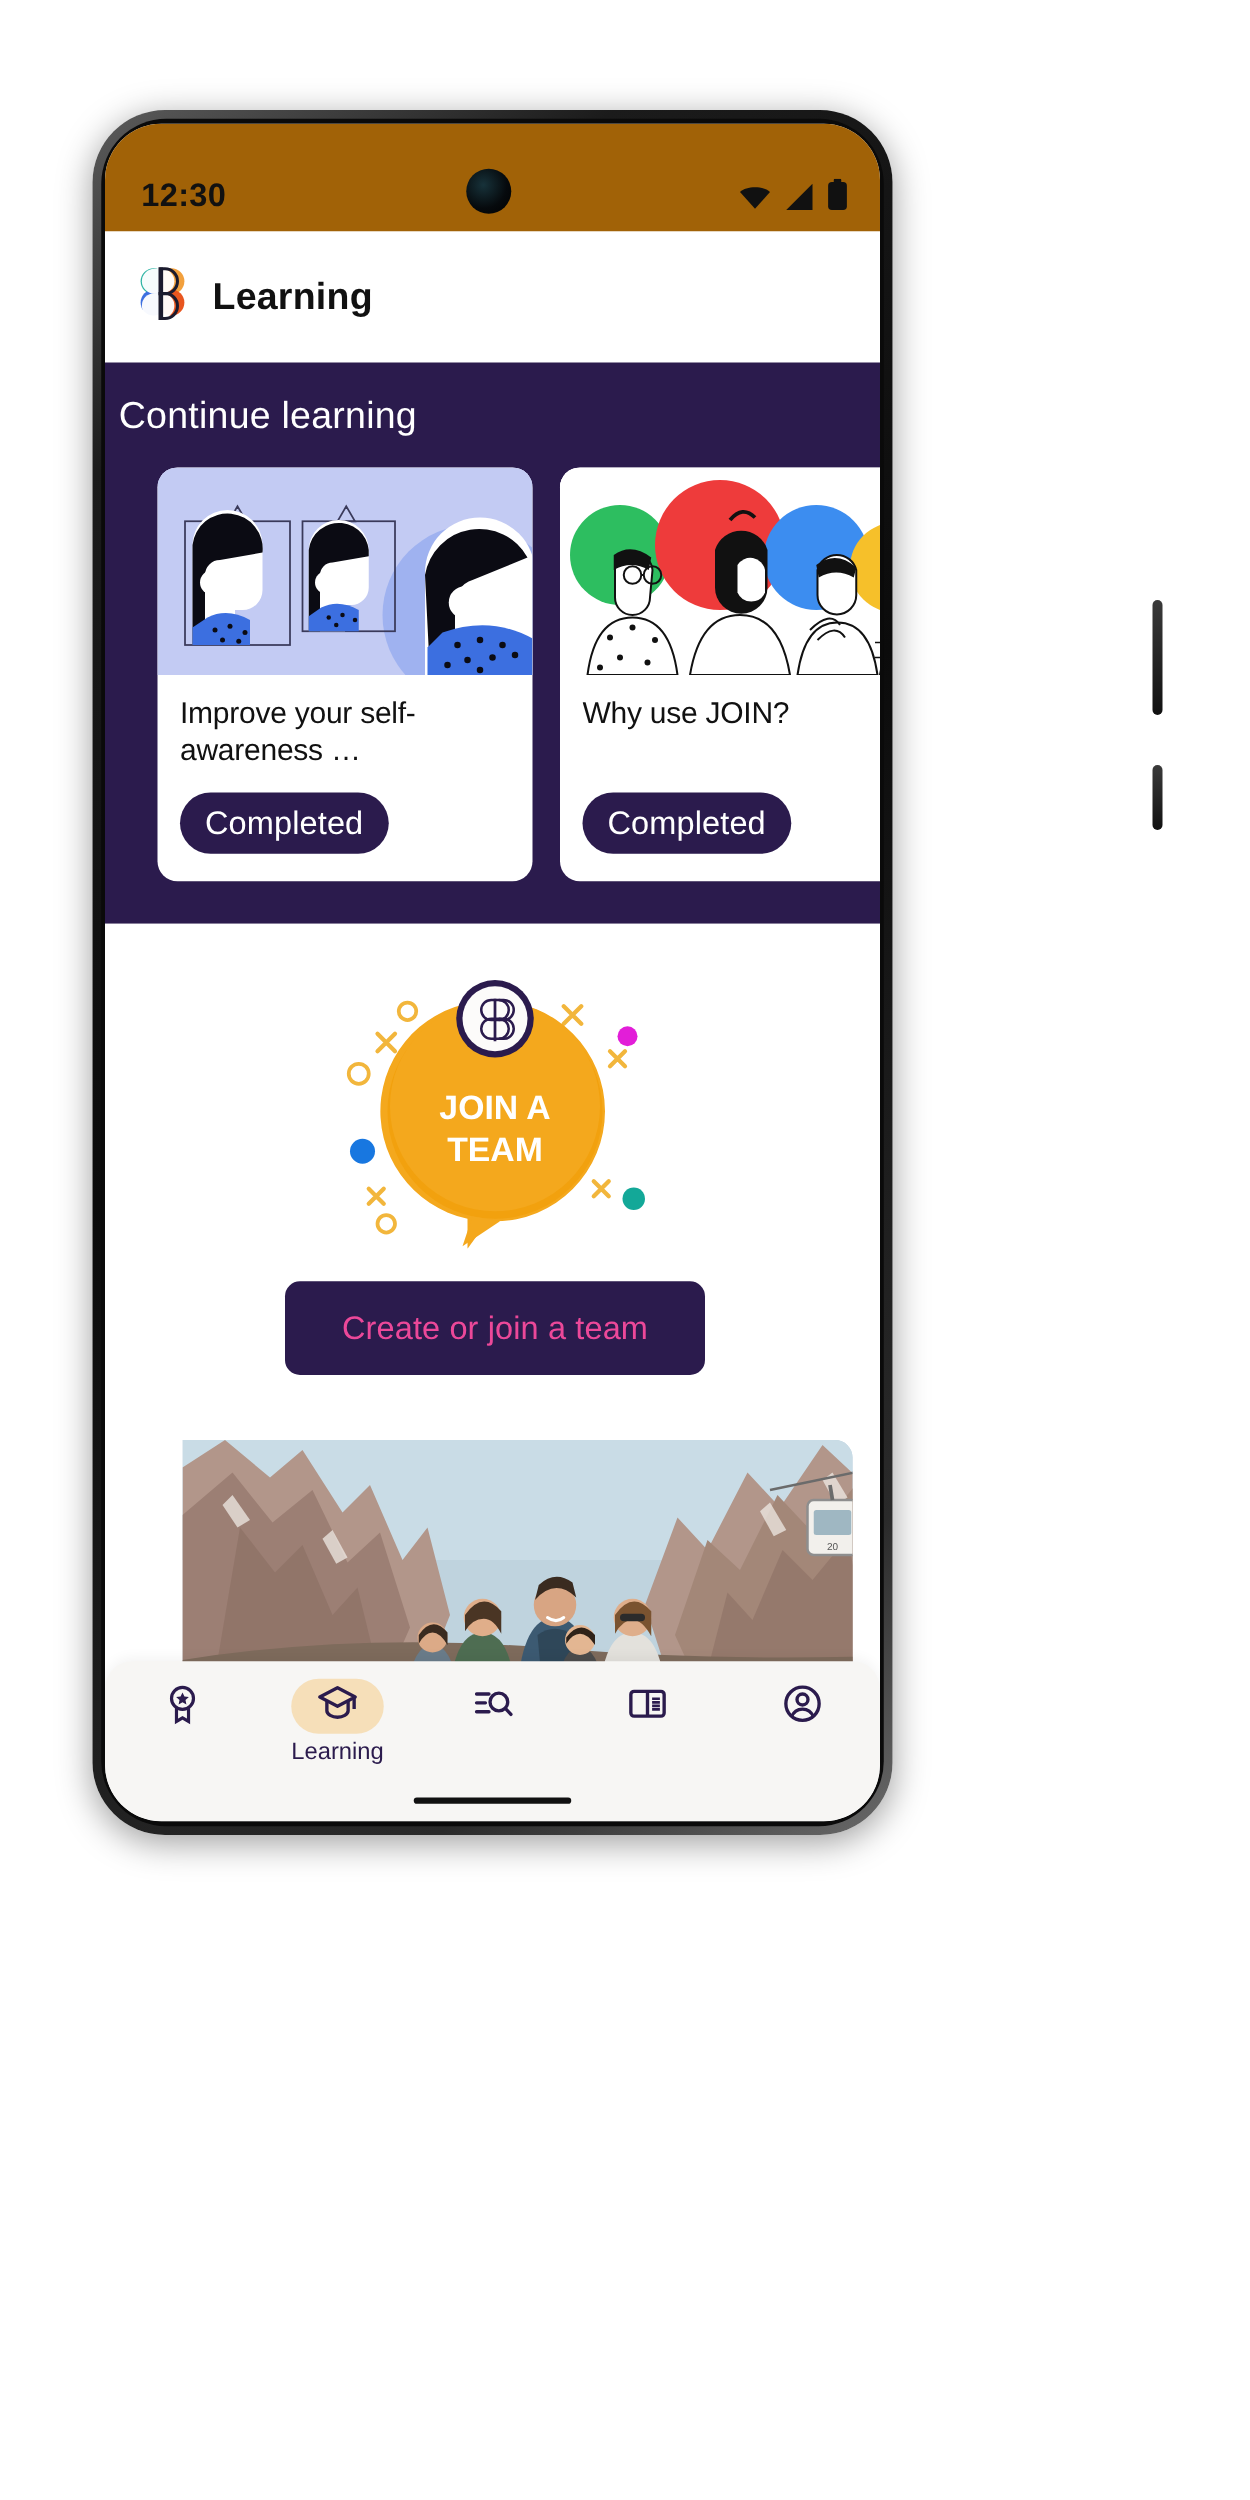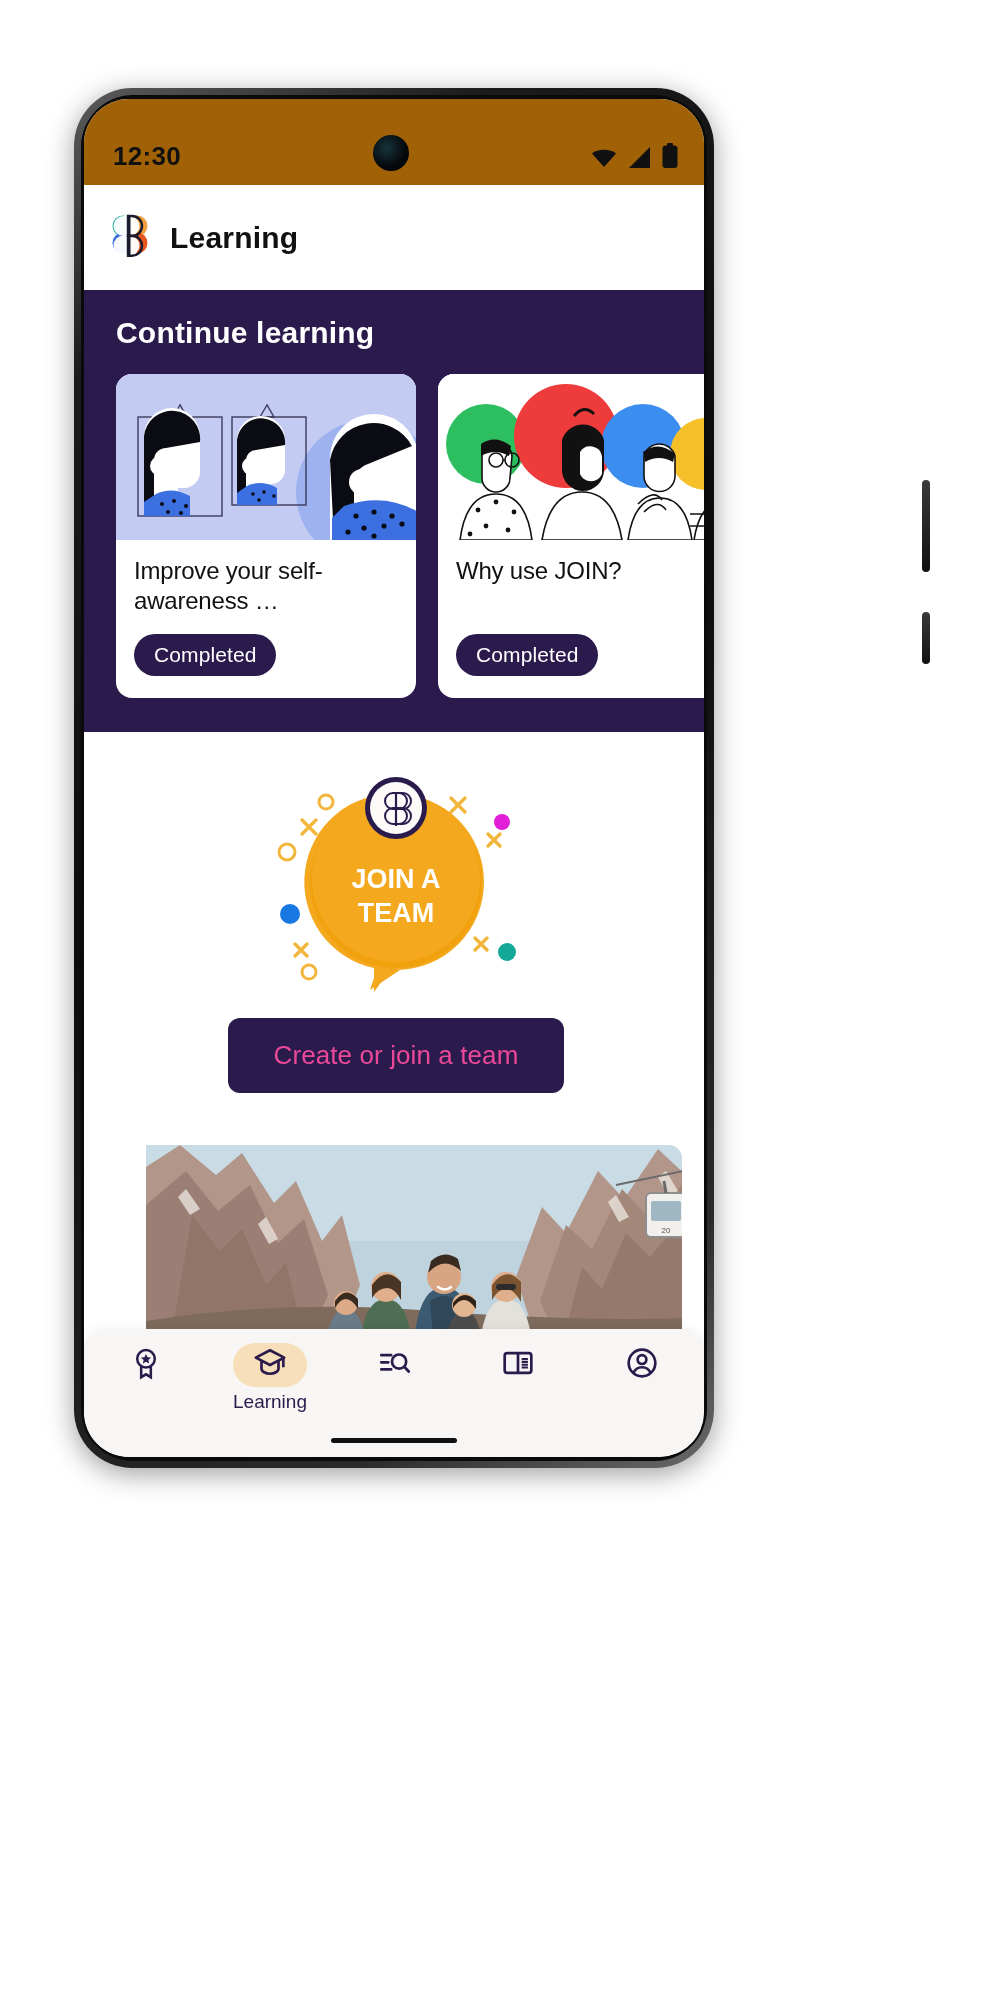--- a/index.html
+++ b/index.html
@@ -76,44 +76,44 @@
     padding-left: 26px; gap: 20px;
   }
   #app-title { font-size: 30px; font-weight: 700; color: #111; letter-spacing: .2px; }
 
   
   #continue-section {
     background: #2B1B4D;
     padding: 26px 0 34px 0;
   }
   #continue-heading {
-    font-size: 30px; font-weight: 700; color: #fff;
-    padding-left: 32px; margin-bottom: 24px; letter-spacing: .2px;
+    font-size: 30px; font-weight: 400; color: #fff;
+    padding-left: 11px; margin-bottom: 24px; letter-spacing: .2px;
   }
   #course-carousel {
-    display: flex; gap: 22px; padding-left: 32px;
+    display: flex; gap: 22px; padding-left: 42px;
   }
   .course-card {
     flex: 0 0 auto;
     width: 300px;
     background: #fff;
     border-radius: 16px;
     overflow: hidden;
   }
   .course-thumb { height: 166px; position: relative; overflow: hidden; }
   .course-body { padding: 16px 18px 22px 18px; }
   .course-title {
     font-size: 24px; font-weight: 500; color: #111;
     line-height: 1.25; height: 62px; overflow: hidden;
     letter-spacing: -.2px;
   }
   .status-badge {
     display: inline-block; margin-top: 16px;
     background: #2B1B4D; color: #fff;
-    font-size: 21px; font-weight: 500;
+    font-size: 26px; font-weight: 500;
     padding: 9px 20px; border-radius: 30px;
     letter-spacing: .1px;
   }
 
   
   #team-section { background: #fff; padding: 34px 0 18px 4px; text-align: center; }
   #team-illustration { width: 260px; height: 226px; margin: 0 auto; display: block; }
   #cta-button {
     display: inline-block; margin-top: 26px;
     background: #2B1B4D; color: #ec4899;

